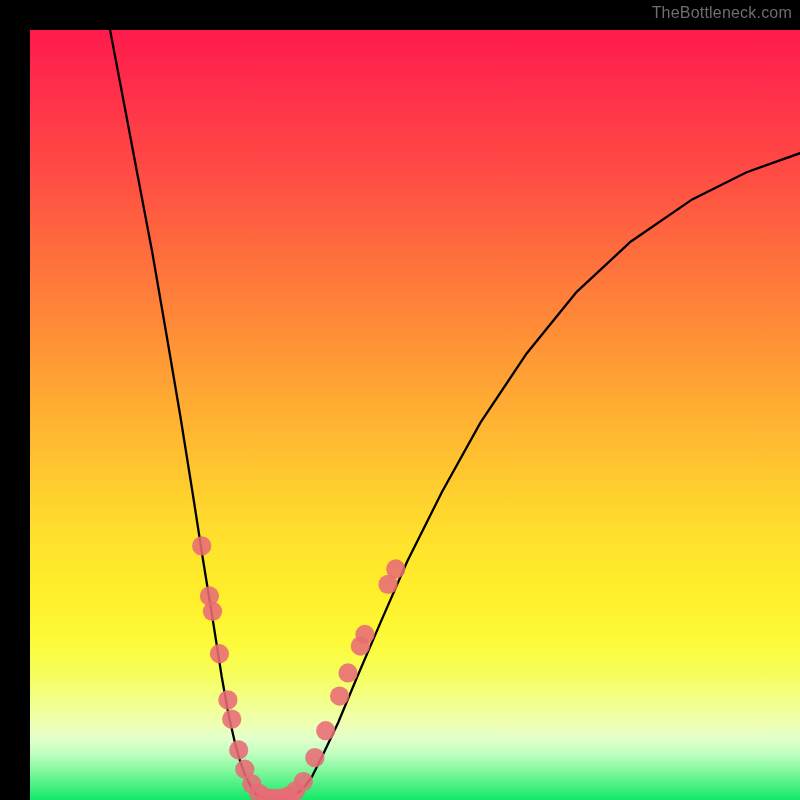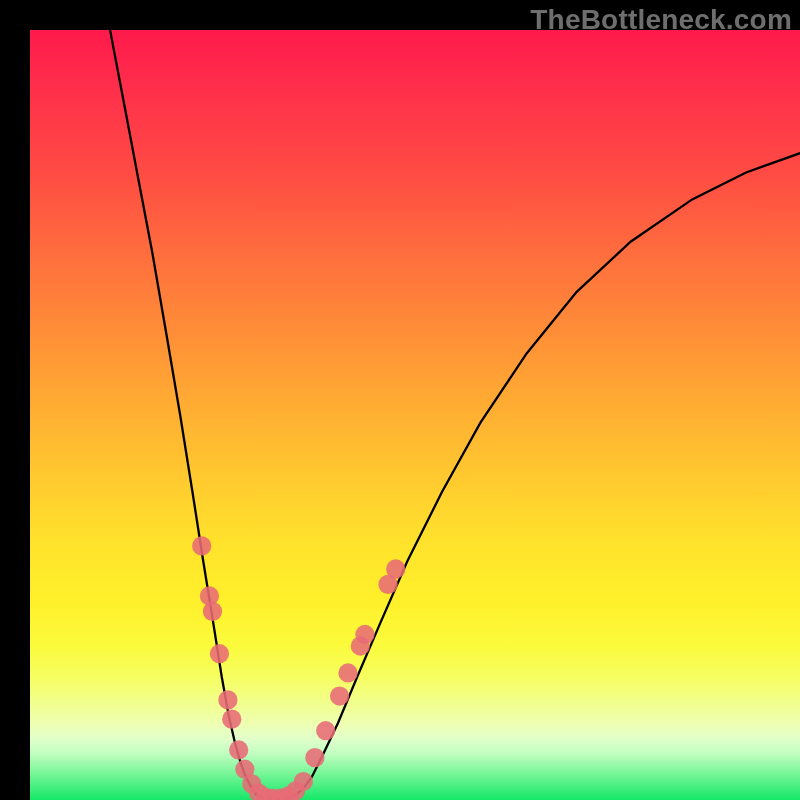--- a/index.html
+++ b/index.html
@@ -43,22 +43,22 @@
       #88f8a0 96%,
       #4ef084 98%,
       #14e868 100%
     );
   }
   .watermark {
     position: absolute;
     top: 4px;
     right: 8px;
     color: #6e6e6e;
-    font-size: 28px;
-    font-weight: 700;
+    font-size: 16px;
+    font-weight: 400;
     letter-spacing: 0.2px;
     user-select: none;
     z-index: 5;
   }
   svg.curve-layer {
     position: absolute;
     inset: 0;
     width: 770px;
     height: 770px;
     display: block;

